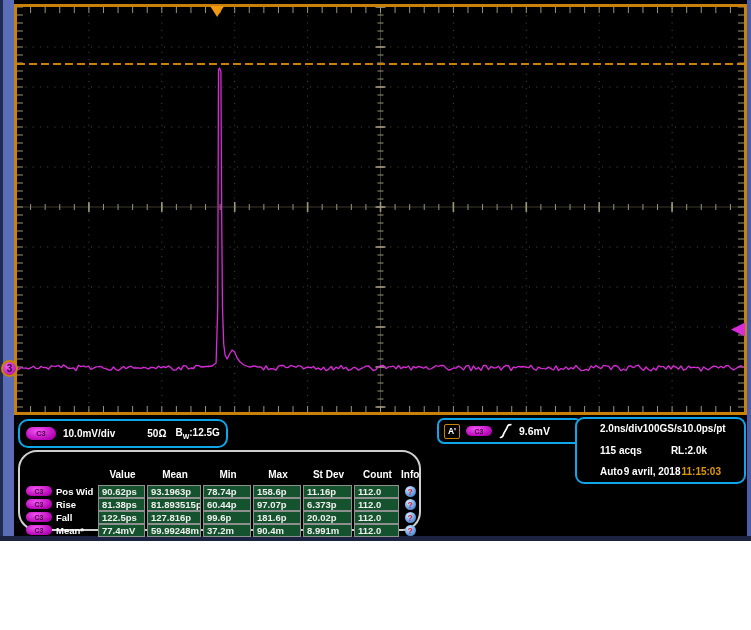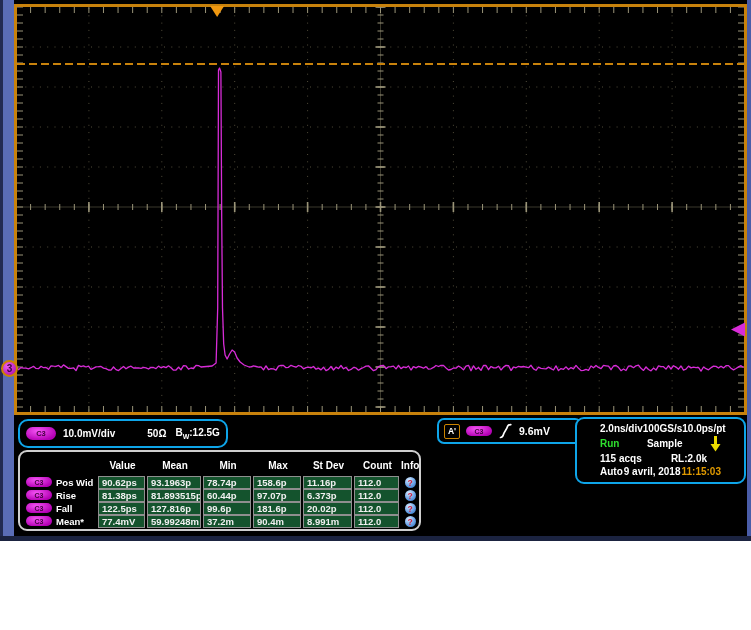--- a/index.html
+++ b/index.html
@@ -31,22 +31,22 @@
   .trig{left:437px;top:418px;width:131px;height:22px;border-radius:7px;
         display:flex;align-items:center;gap:6px;padding:0 5px;font-size:10.5px;}
   .a-badge{width:14px;height:13px;border:1px solid #cc8400;border-radius:2px;flex:none;
            color:#fff;font-size:8.5px;font-weight:bold;display:flex;align-items:center;justify-content:center;}
   .acq{left:575px;top:417px;width:171px;height:67px;border-radius:9px;font-size:10px;
        padding:4px 23px;box-sizing:border-box;display:flex;flex-direction:column;justify-content:space-between;}
   .acq-row{display:flex;justify-content:space-between;align-items:center;line-height:12px;}
   .green{color:#2ee02e;}
   .orange-t{color:#e09a00;}
   
-  .meas{left:18px;top:450px;width:403px;height:81px;border-radius:9px;border-color:#cfcfcf;
-        padding:8px 2px 0 2px;box-sizing:border-box;font-size:9.5px;}
+  .meas{left:18px;top:450px;width:403px;height:81px;border-radius:19px;border-color:#cfcfcf;
+        padding:17px 2px 0 2px;box-sizing:border-box;font-size:9.5px;}
   .mrow{display:grid;grid-template-columns:76px 49px 56px 50px 50px 51px 47px 18px;
         height:13px;align-items:center;}
   .mrow.mhead{height:16px;align-items:start;}
   .hcell{text-align:center;font-size:10px;color:#fff;}
   .mlabel{display:flex;align-items:flex-start;gap:4px;padding-left:4px;}
   .mname{font-size:9.5px;color:#fff;white-space:nowrap;}
   .mcell{border:1px solid #8f8f8f;background:#14532d;height:11px;line-height:11px;
          padding-left:3px;margin-right:2px;color:#f0f0f0;white-space:nowrap;overflow:hidden;}
   .micell{display:flex;align-items:center;justify-content:center;}
   .info-icon{width:11px;height:11px;border-radius:50%;
@@ -441,28 +441,20 @@
       <span>9.6mV</span>
     </div>
 
     <div class="box acq">
       <div class="acq-row">
         <span>2.0ns/div</span>
         <span>100GS/s</span>
         <span>10.0ps/pt</span>
       </div>
       <div class="acq-row">
-        <span class="green">Run</span>
-        <span>Sample</span>
-        <svg width="11" height="16" viewBox="0 0 11 16">
-          <rect x="4" y="0" width="3" height="9" fill="#ecdc00"></rect>
-          <polygon points="0.5,8 10.5,8 5.5,15.5" fill="#ecdc00"></polygon>
-        </svg>
-      </div>
-      <div class="acq-row">
         <span>115 acqs</span>
         <span style="margin-right:14px">RL:2.0k</span>
       </div>
       <div class="acq-row">
         <span>Auto</span>
         <span>9 avril, 2018</span>
         <span class="orange-t">11:15:03</span>
       </div>
     </div>
 

